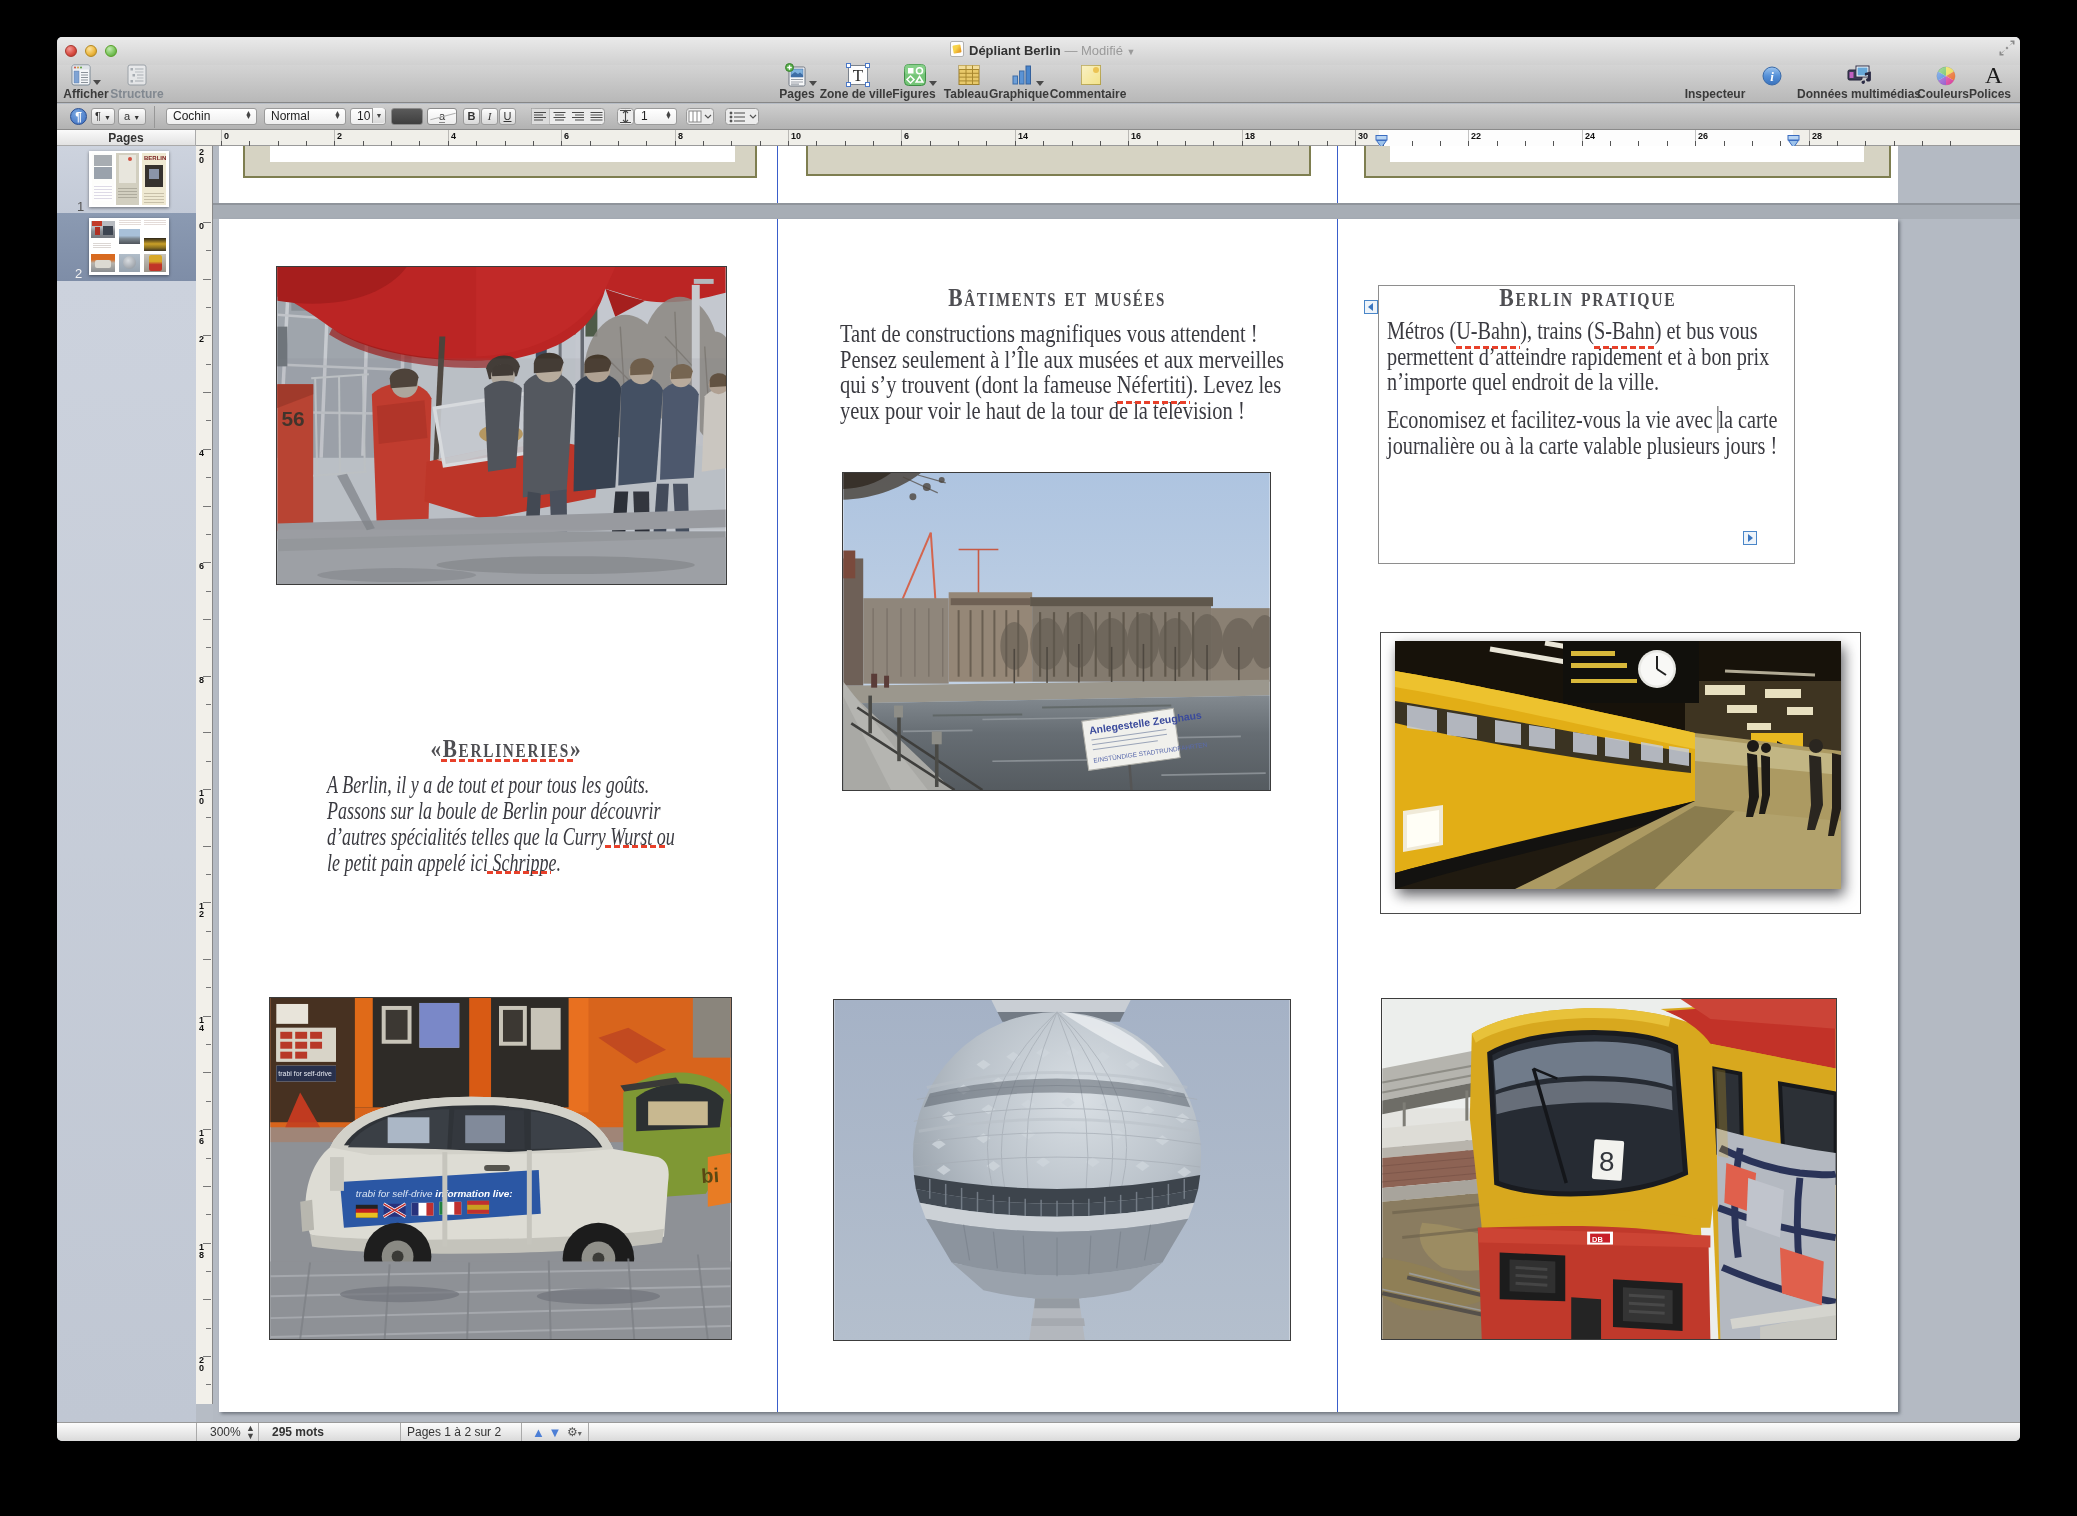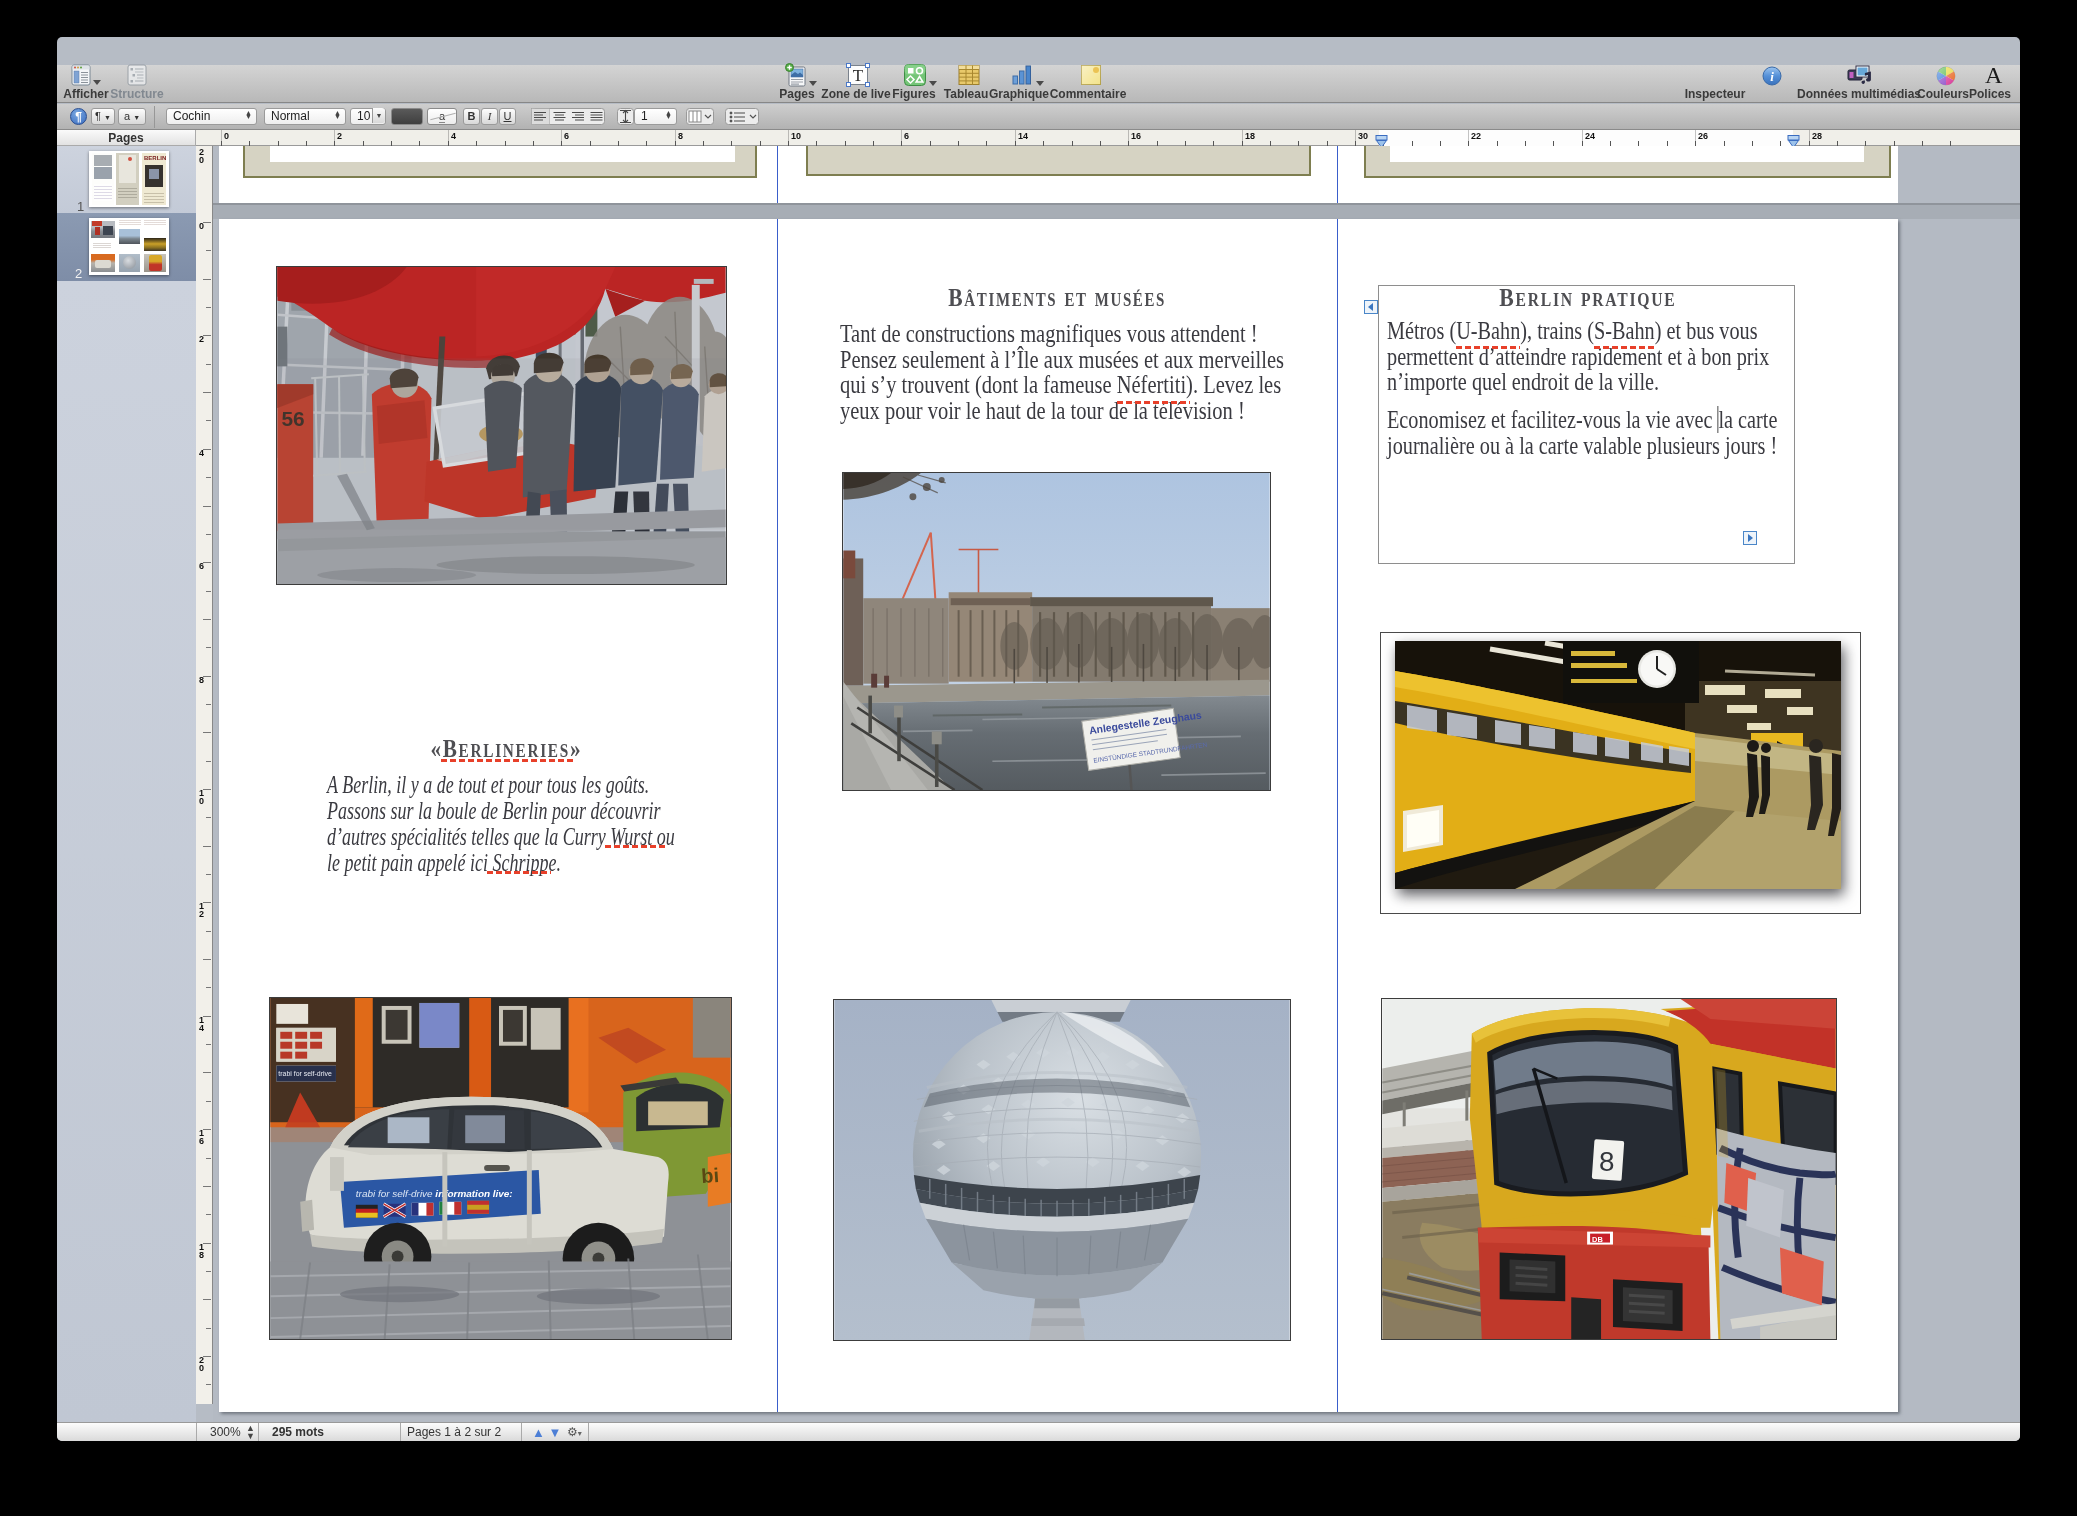--- a/index.html
+++ b/index.html
@@ -64,20 +64,34 @@
 .redline{position:absolute;height:3px;
 background-image:repeating-linear-gradient(90deg,#e8402a 0 6px,rgba(0,0,0,0) 6px 9px);}
 
 #statusbar{position:absolute;left:0;top:1385px;width:1963px;height:19px;
 background:linear-gradient(#fcfcfc,#dadada);border-top:1px solid #999;font-size:12px;color:#333;}
 .ssep{position:absolute;top:0;width:1px;height:19px;background:#aaa;}
 </style></head>
 <body>
 <div id="win">
 
+  <div id="titlebar">
+    <div id="tl-r" class="tl"></div>
+      <div id="tl-y" class="tl"></div>
+      <div id="tl-g" class="tl"></div>
+    <div id="doc-ico"></div>
+    <div style="position:absolute;left:912px;top:0;height:28px;line-height:27px;font-size:13px;color:#3a3a3a;"><span style="font-weight:bold;color:#333;">Dépliant Berlin</span> <span style="color:#9a9a9a;">— Modifié <span style="font-size:9px;">▼</span></span></div>
+    <svg id="fs-arrows" style="position:absolute;right:4px;top:2px;" width="18" height="18" viewBox="0 0 18 18">
+        <g fill="#8a8a8a">
+          <path d="M10.5 7.5 L15 3 L12.5 3 L12.5 1.5 L16.5 1.5 L16.5 5.5 L15 5.5 L15 4 Z"></path>
+          <path d="M7.5 10.5 L3 15 L5.5 15 L5.5 16.5 L1.5 16.5 L1.5 12.5 L3 12.5 L3 14 Z"></path>
+          <rect x="8" y="8" width="2" height="2" transform="rotate(45 9 9)"></rect>
+        </g>
+      </svg>
+  </div>
 
   <div id="toolbar">
 
     <svg class="tico" style="left:14px;top:-1px;" width="20" height="22" viewBox="0 0 20 22">
       <rect x="1" y="1" width="18" height="20" rx="2" fill="#f4f6f8" stroke="#7a8894"></rect>
       <rect x="1.5" y="1.5" width="17" height="4" fill="#dfe3e8"></rect>
       <circle cx="4" cy="3.5" r="1" fill="#d05040"></circle>
         <circle cx="7" cy="3.5" r="1" fill="#d0a040"></circle>
         <circle cx="10" cy="3.5" r="1" fill="#60a040"></circle>
       <rect x="3" y="7" width="5" height="12" fill="#7fa3d4" stroke="#5c7da8" stroke-width=".5"></rect>
@@ -125,21 +139,21 @@
     <svg class="tico" style="left:789px;top:-2px;" width="24" height="24" viewBox="0 0 24 24">
       <rect x="2.5" y="2.5" width="19" height="19" fill="#fdfdfd" stroke="#7a828c"></rect>
       <text x="12" y="18" font-family="Liberation Serif" font-size="17" text-anchor="middle" fill="#2a2a2a">T</text>
       <g fill="#fff" stroke="#4a78c8">
           <rect x="0.5" y="0.5" width="4" height="4"></rect>
           <rect x="19.5" y="0.5" width="4" height="4"></rect>
           <rect x="0.5" y="19.5" width="4" height="4"></rect>
           <rect x="19.5" y="19.5" width="4" height="4"></rect>
         </g>
     </svg>
-    <div class="tlabel" style="left:799px;top:22px;">Zone de live</div>
+    <div class="tlabel" style="left:799px;top:22px;">Zone de ville</div>
 
     <svg class="tico" style="left:846px;top:-2px;" width="24" height="24" viewBox="0 0 24 24">
       <rect x="1.5" y="1.5" width="21" height="21" rx="4" fill="#74c577" stroke="#3f8c46"></rect>
       <rect x="1.5" y="1.5" width="21" height="10" rx="4" fill="#8fd491" opacity=".7"></rect>
       <rect x="5" y="5" width="5.5" height="5.5" fill="#fff"></rect>
       <circle cx="16.5" cy="7.7" r="3" fill="none" stroke="#fff" stroke-width="1.6"></circle>
       <rect x="5" y="14" width="5" height="5" fill="none" stroke="#fff" stroke-width="1.5" transform="rotate(45 7.5 16.5)"></rect>
       <path d="M16.5 13.5l3.4 5.5h-6.8z" fill="none" stroke="#fff" stroke-width="1.5"></path>
     </svg>
     <div class="dnarrow" style="left:872px;top:16px;"></div>

